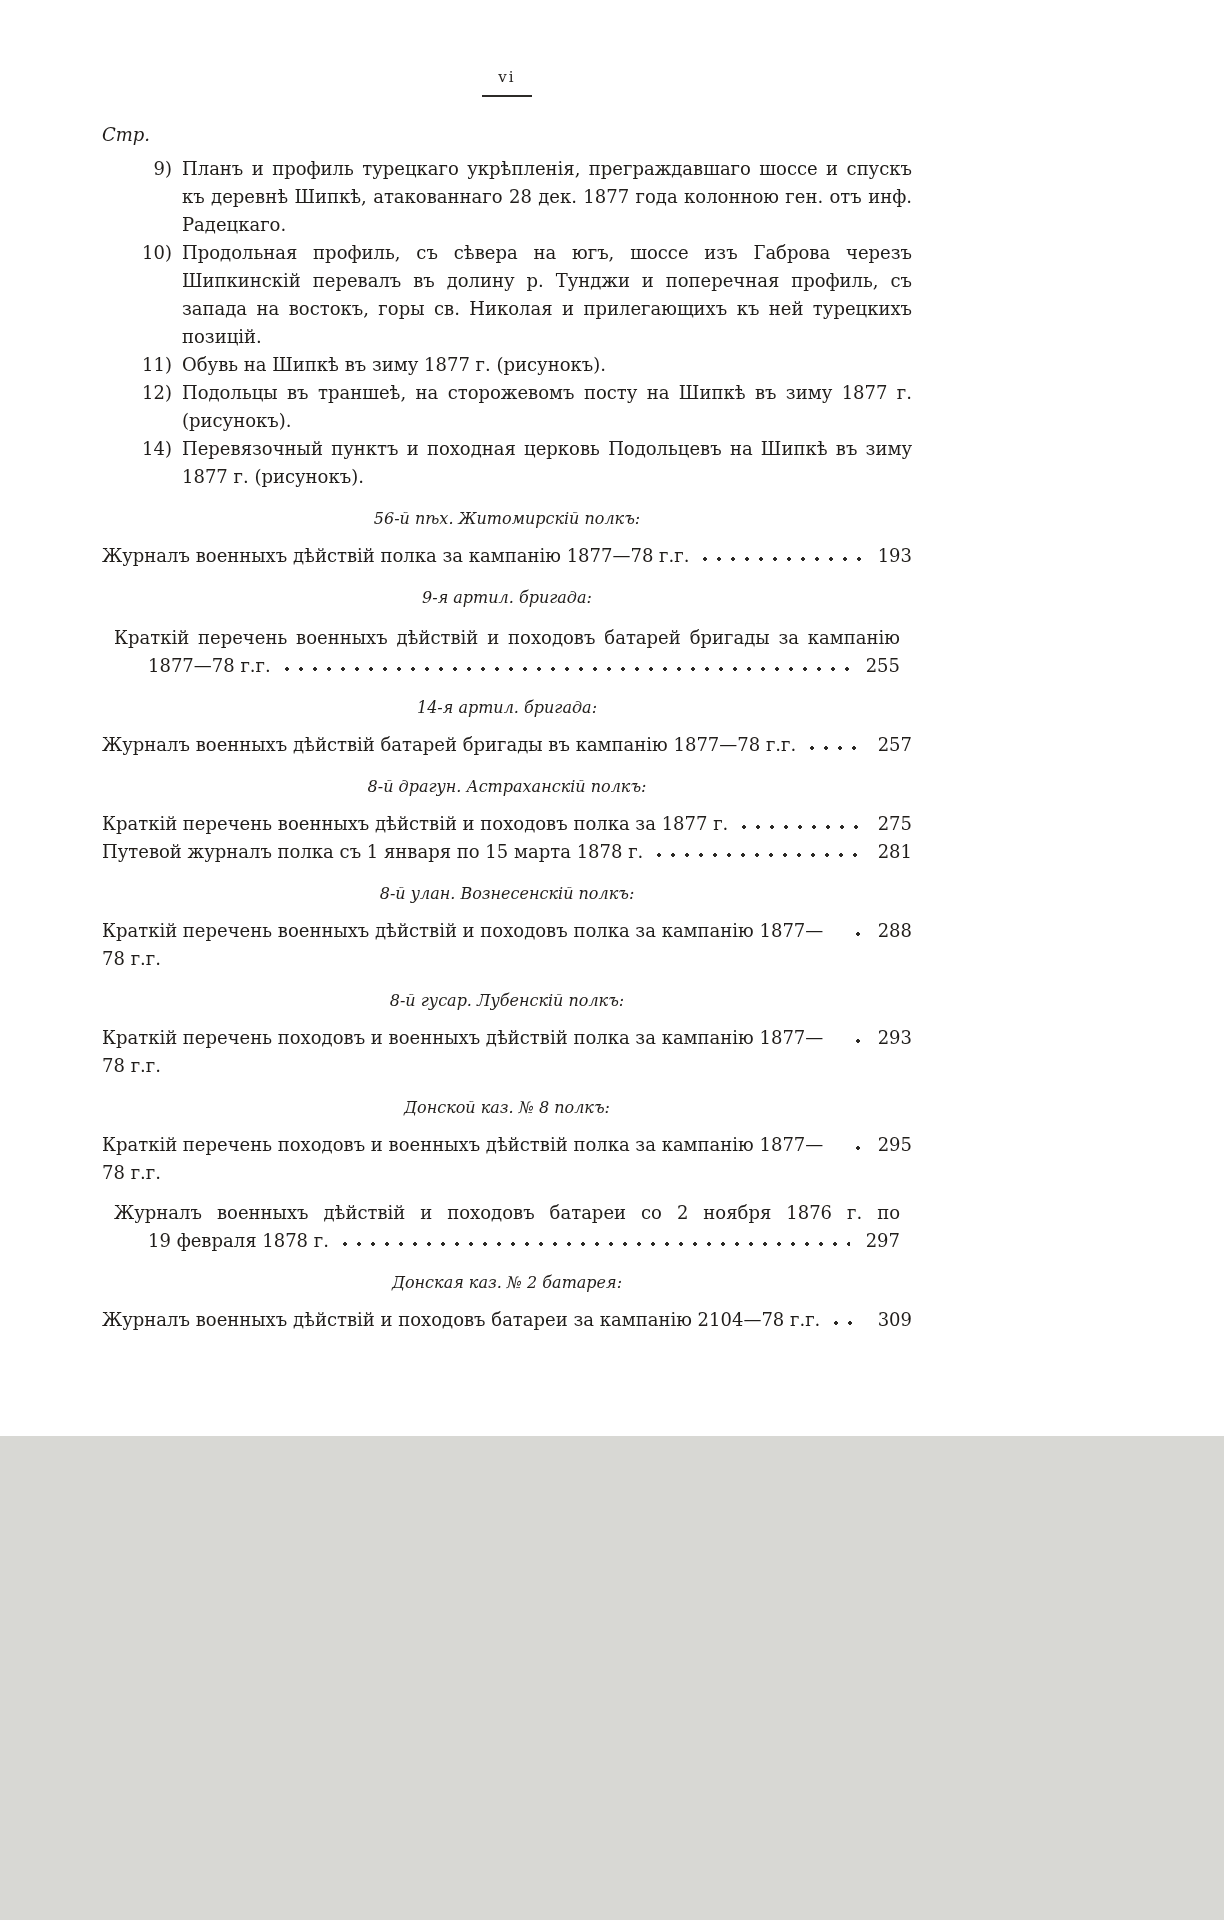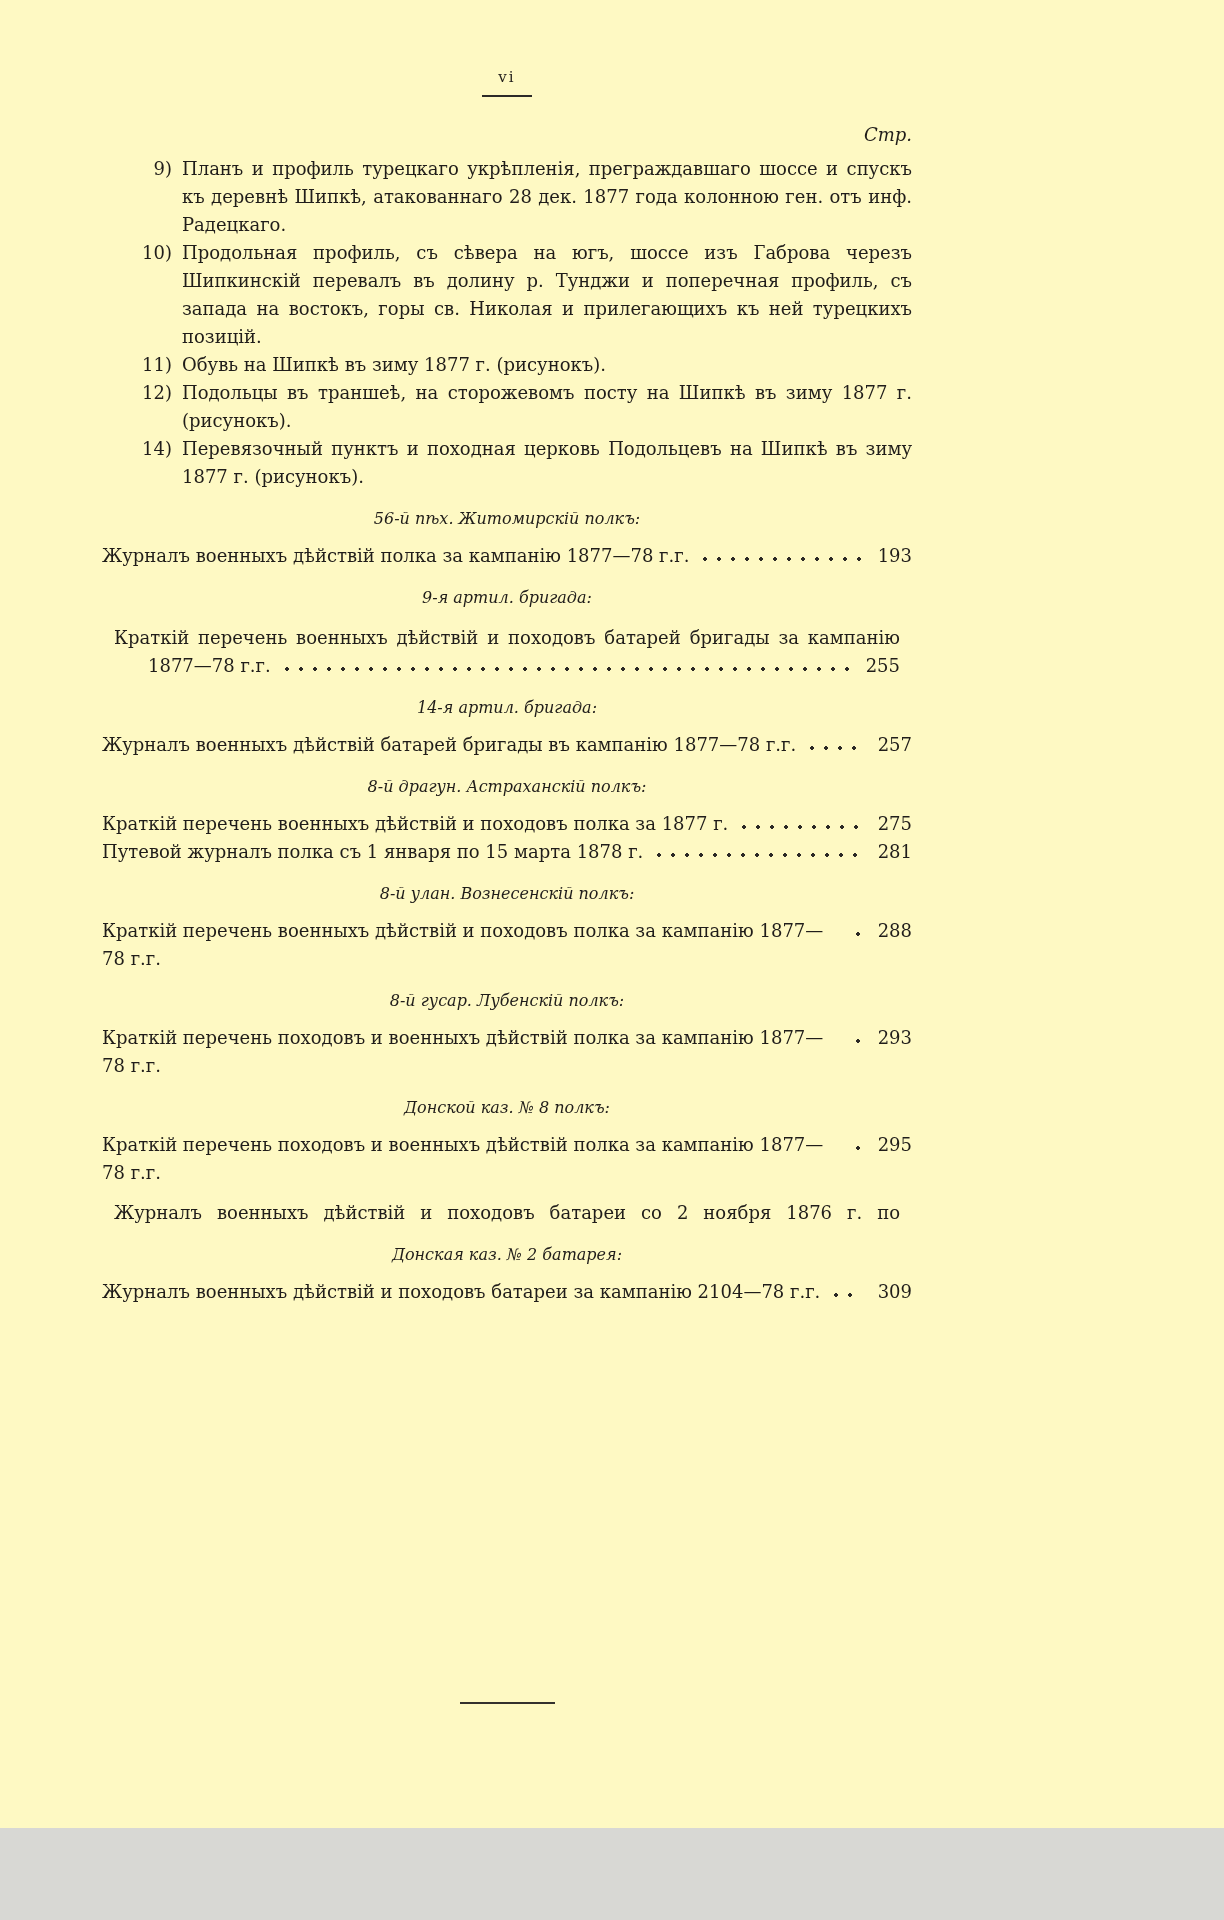--- a/index.html
+++ b/index.html
@@ -1,21 +1,21 @@
 <!DOCTYPE html>
 <html><head>
 <meta charset="utf-8">
 <style>
   html, body { margin: 0; padding: 0; background: #d8d8d4; }
   .page {
     position: relative;
     width: 1224px;
-    height: 1828px;
+    height: 1436px;
     margin: 0 auto;
-    background: #fef9c3;
+    background: #ffffff;
     font-family: "DejaVu Serif", serif;
     color: #201d1a;
     overflow: hidden;
   }
   .content {
     position: absolute;
     left: 102px;
     top: 62px;
     width: 810px;
     font-size: 18px;
@@ -23,21 +23,21 @@
   }
   .page-no-wrap { text-align: center; margin-bottom: 24px; }
   .page-no {
     display: inline-block;
     font-size: 15px;
     letter-spacing: 2px;
     padding: 0 16px 4px 16px;
     border-bottom: 2px solid #2c2a27;
   }
   .str-header {
-    text-align: right;
+    text-align: left;
     font-style: italic;
     font-size: 18px;
     margin-bottom: 6px;
   }
   .fig-list { margin-left: 28px; }
   .fig-item { display: flex; }
   .fig-num {
     flex: 0 0 42px;
     text-align: right;
     padding-right: 10px;
@@ -195,20 +195,25 @@
       <div class="entry-row">
         <span class="entry-text">Краткій перечень походовъ и военныхъ дѣйствій полка за кампанію 1877—78 г.г.</span>
         <span class="dots"></span>
         <span class="page-num">295</span>
       </div>
     </section>
 
     <section class="toc-section">
       <div class="entry">
         <div class="entry-first">Журналъ военныхъ дѣйствій и походовъ батареи со 2 ноября 1876 г. по</div>
+        <div class="entry-row entry-cont">
+          <span class="entry-text">19 февраля 1878 г.</span>
+          <span class="dots"></span>
+          <span class="page-num">297</span>
+        </div>
       </div>
     </section>
 
     <section class="toc-section">
       <h3 class="section-header">Донская каз. № 2 батарея:</h3>
       <div class="entry-row">
         <span class="entry-text">Журналъ военныхъ дѣйствій и походовъ батареи за кампанію 2104—78 г.г.</span>
         <span class="dots"></span>
         <span class="page-num">309</span>
       </div>

